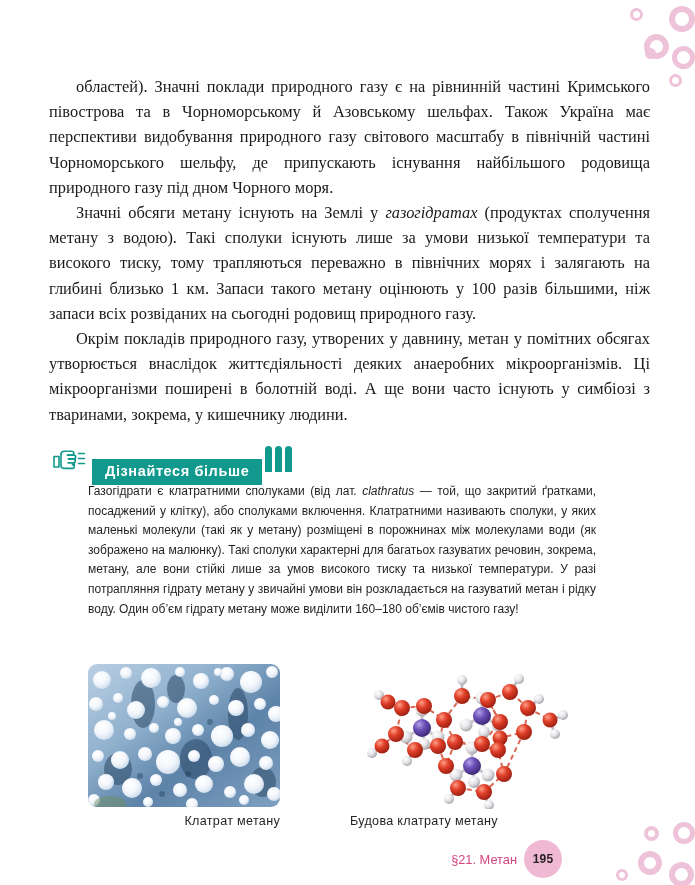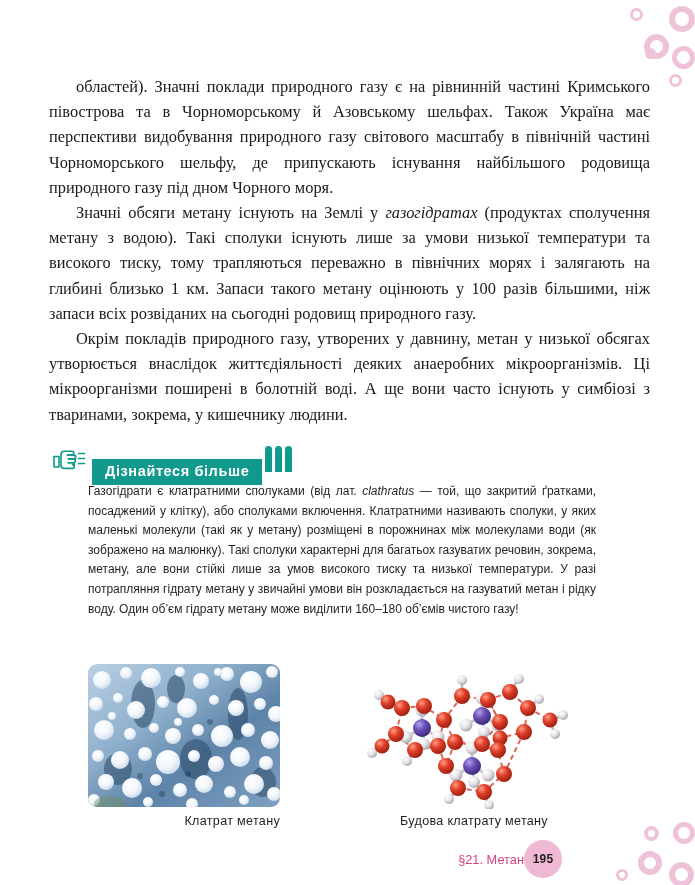--- a/index.html
+++ b/index.html
@@ -150,29 +150,30 @@
   }
   .caption {
     position: absolute;
     font-family: "Liberation Sans", sans-serif;
     font-size: 12.6px;
     color: #231f20;
     white-space: nowrap;
     letter-spacing: 0.3px;
   }
   .caption-left  { left: 88px;  top: 152px; width: 192px; text-align: right; }
-  .caption-right { left: 350px; top: 152px; width: 248px; text-align: center; }
+  .caption-right { left: 350px; top: 152px; width: 248px; text-align: left; }
 
   
   .footer {
     position: absolute;
     right: 44px;
     bottom: 23px;
     display: flex;
     align-items: center;
+    gap: 7px;
     z-index: 3;
   }
   .footer-section {
     font-family: "Liberation Sans", sans-serif;
     font-size: 12.8px;
     color: #d4447f;
     white-space: nowrap;
   }
   .page-number-wrap {
     position: relative;
@@ -216,21 +217,21 @@
   <div class="bubble" style="left:638px; top:851px; width:12px; height:12px; border-width:6px;"></div>
   <div class="bubble" style="left:669px; top:862px; width:13px; height:13px; border-width:6px;"></div>
   <div class="bubble" style="left:616px; top:869px; width:6px;  height:6px;  border-width:3px;"></div>
 </div>
 
 <div class="page">
 
   <div class="body-text">
     <p>областей). Значні поклади природного газу є на рівнинній частині Кримського півострова та в Чорноморському й Азовському шельфах. Також Україна має перспективи видобування природного газу світового масштабу в північній частині Чорноморського шельфу, де припускають існування найбільшого родовища природного газу під дном Чорного моря.</p>
     <p class="cont"><span>Значні обсяги метану існують на Землі у </span><i>газогідратах</i><span> (продуктах сполучення метану з водою). Такі сполуки існують лише за умови низької температури та високого тиску, тому трапляються переважно в північних морях і залягають на глибині близько 1 км. Запаси такого метану оцінюють у 100 разів більшими, ніж запаси всіх розвіданих на сьогодні родовищ природного газу.</span></p>
-    <p class="cont">Окрім покладів природного газу, утворених у давнину, метан у низької обсягах утворюється внаслідок життєдіяльності деяких анаеробних мікроорганізмів. Ці мікроорганізми поширені в болотній воді. А ще вони часто існують у симбіозі з тваринами, зокрема, у кишечнику людини.</p>
+    <p class="cont">Окрім покладів природного газу, утворених у давнину, метан у помітних обсягах утворюється внаслідок життєдіяльності деяких анаеробних мікроорганізмів. Ці мікроорганізми поширені в болотній воді. А ще вони часто існують у симбіозі з тваринами, зокрема, у кишечнику людини.</p>
   </div>
 
   <div class="didactic-header">
     <svg class="hand-icon" viewBox="0 0 34 24">
       <g fill="none" stroke="#10998c" stroke-width="1.6" stroke-linejoin="round" stroke-linecap="round">
         <path d="M2 9.5 L7 9.5 L7 20 L2 20 Z"></path>
         <path d="M9 7.5 C9 5.6 10.6 4.2 12.5 4.2 L19.5 4.2 C21 4.2 21.8 5.2 21.8 6.2 C21.8 7.2 21 8.1 19.8 8.1 L15.5 8.1"></path>
         <path d="M9 7.5 L9 18.2 C9 20.1 10.5 21.4 12.4 21.4 L20 21.4 C21.4 21.4 22.3 20.5 22.3 19.4 C22.3 18.4 21.5 17.6 20.4 17.6"></path>
         <path d="M15.5 8.1 L21.7 8.1 C22.9 8.1 23.7 9 23.7 10 C23.7 11 22.9 11.9 21.7 11.9 L16.5 11.9"></path>
         <path d="M16.5 11.9 L21.4 11.9 C22.6 11.9 23.4 12.8 23.4 13.8 C23.4 14.8 22.6 15.7 21.4 15.7 L16.2 15.7"></path>

